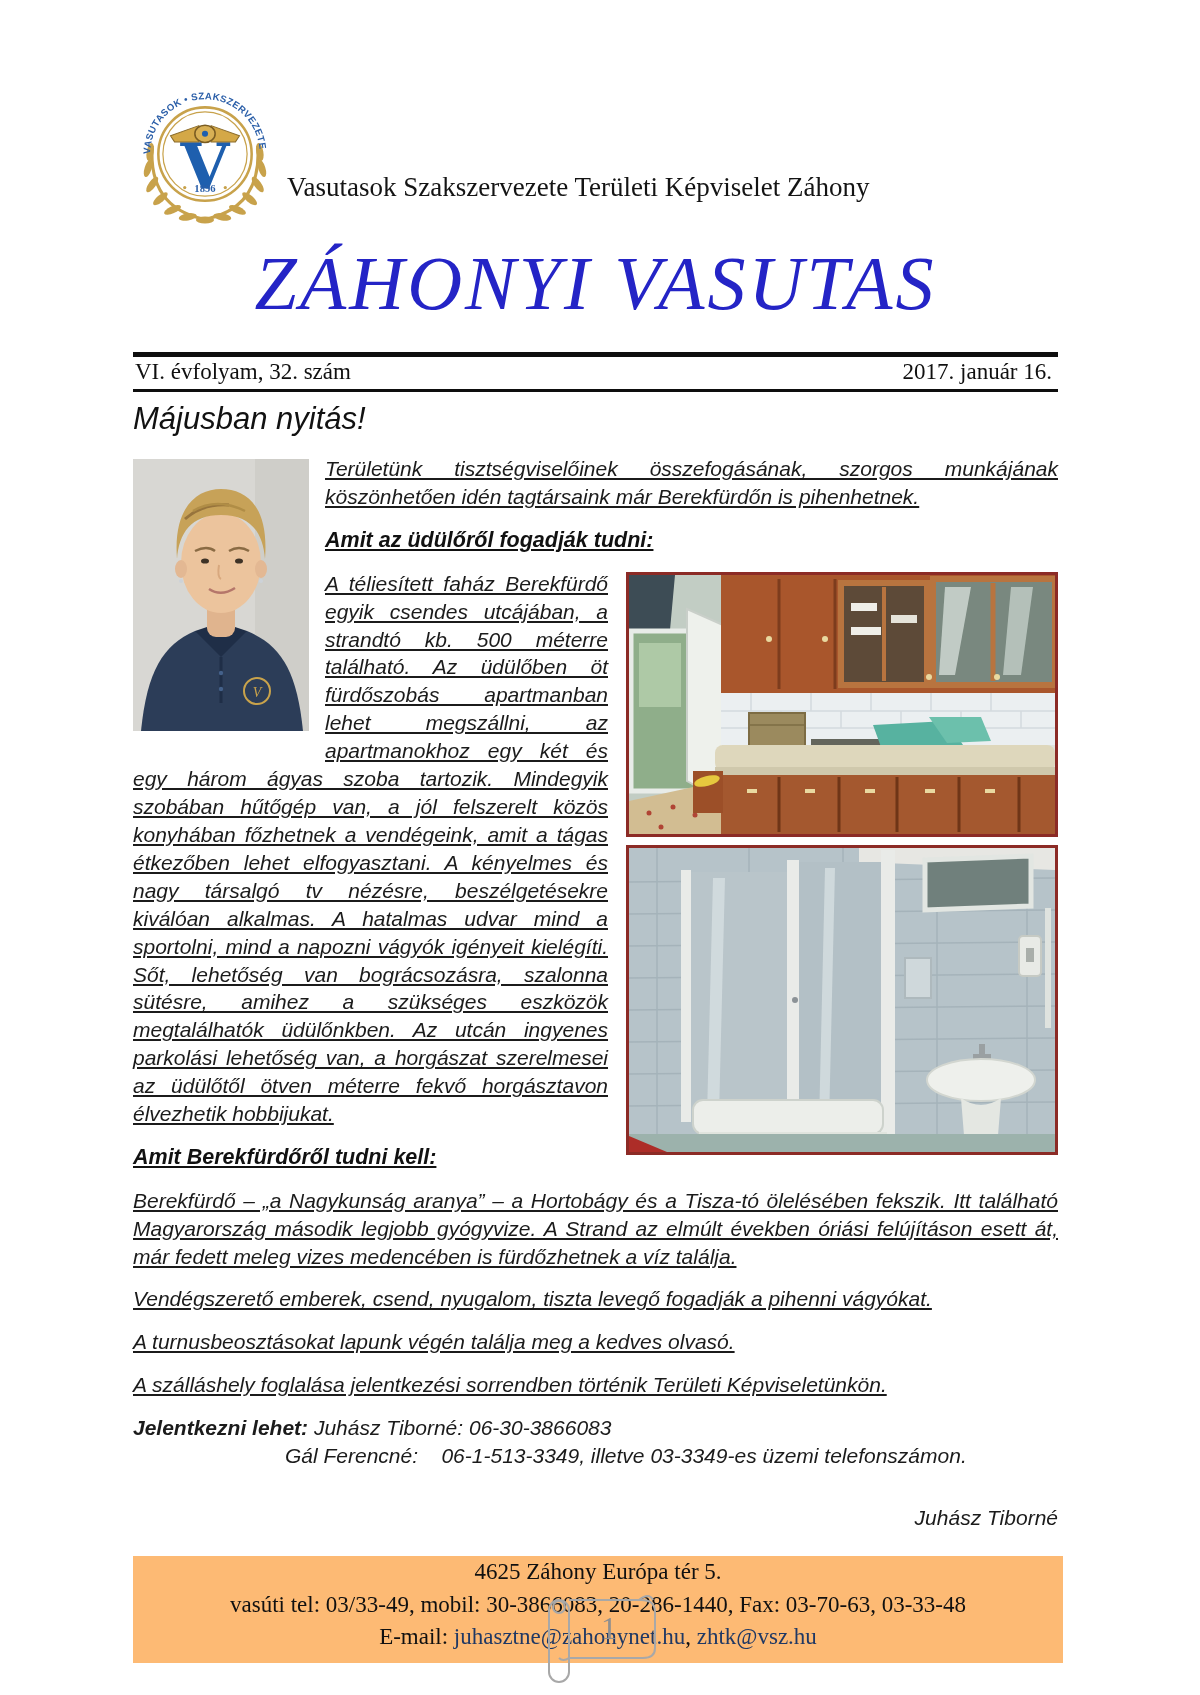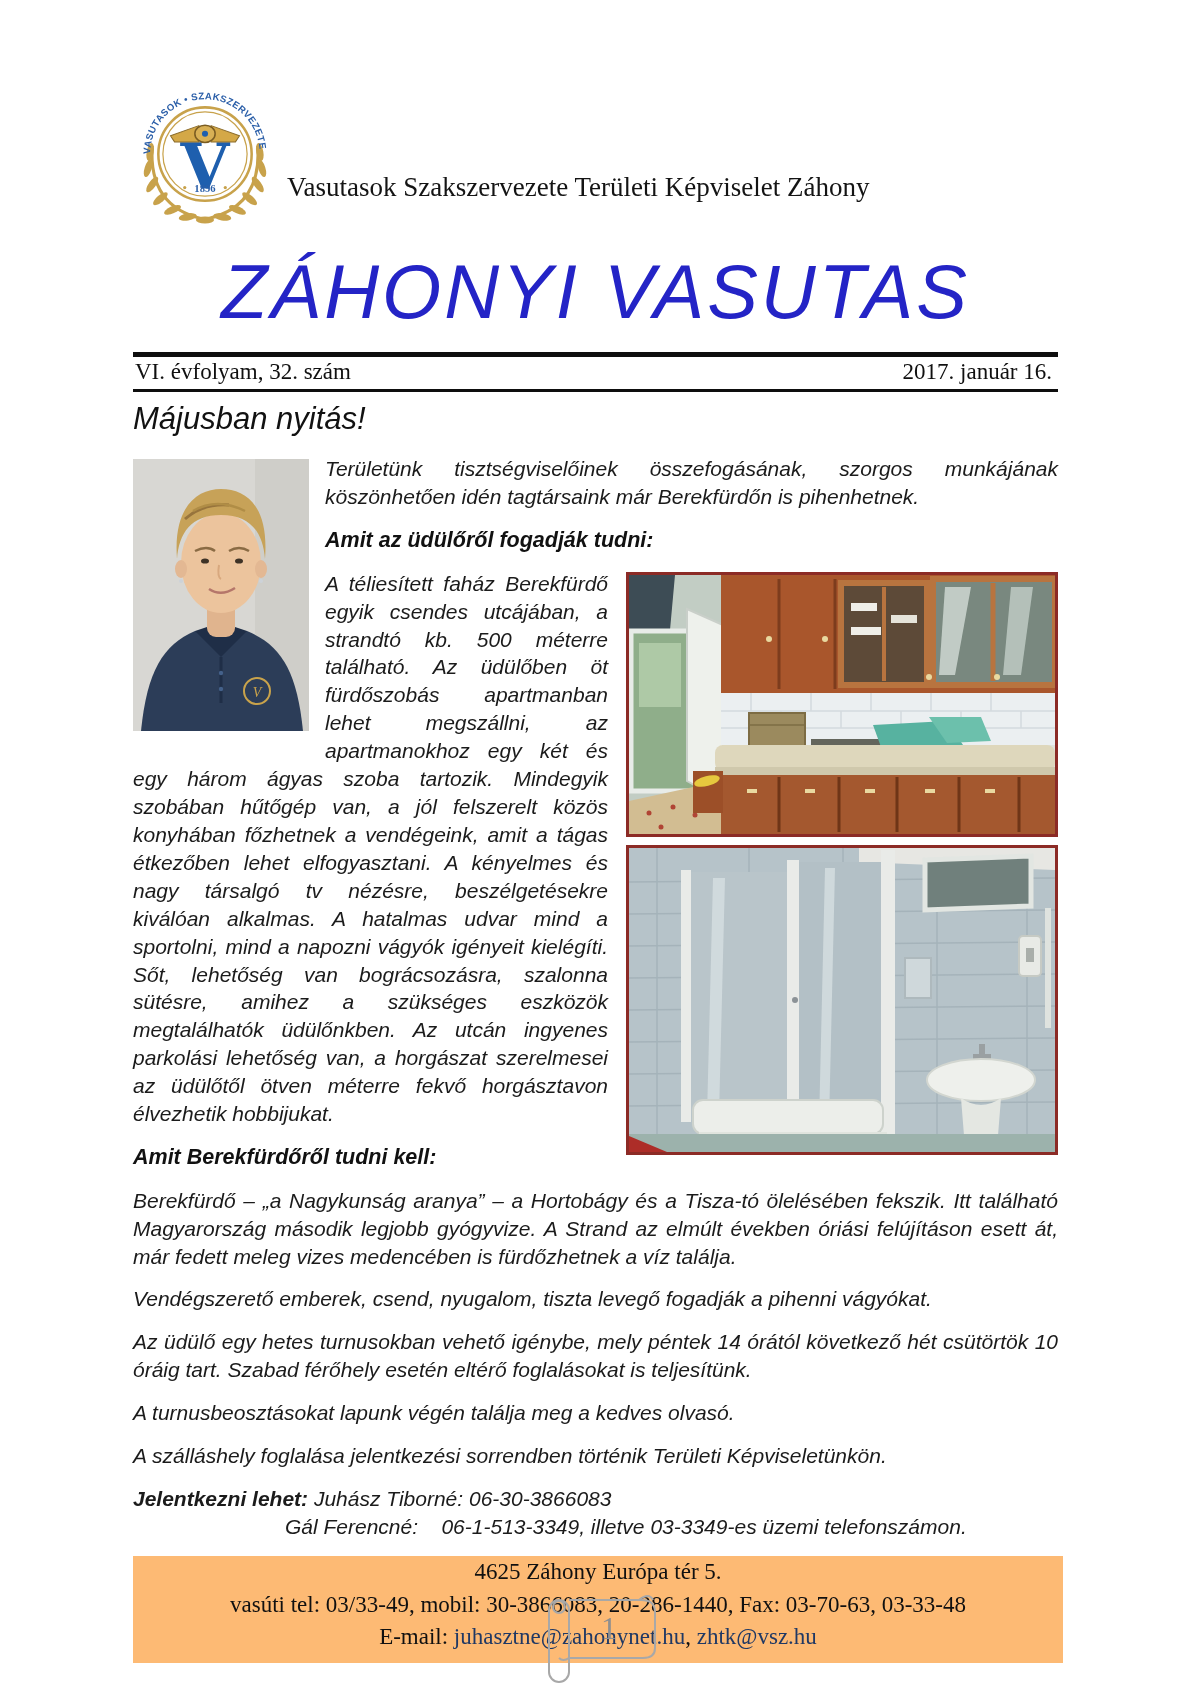--- a/index.html
+++ b/index.html
@@ -2,32 +2,32 @@
 <html lang="hu"><head>
 <meta charset="utf-8">
 <style>
   html,body{margin:0;padding:0;background:#ffffff;}
   body{width:1200px;height:1695px;position:relative;font-family:"Liberation Sans",sans-serif;color:#1b1b1b;overflow:hidden;}
   .page{position:absolute;inset:0;background:#fff;}
 
   
   .logo{position:absolute;left:136px;top:64px;width:138px;height:172px;}
   .org-line{position:absolute;left:287px;top:172px;font-family:"Liberation Serif",serif;font-size:27px;color:#141414;white-space:nowrap;}
-  .paper-title{position:absolute;left:133px;top:248px;width:925px;text-align:center;
-    font-family:Liberation Sans, sans-serif;font-style:italic;font-weight:500;font-size:76px;
+  .paper-title{position:absolute;left:133px;top:240px;width:925px;text-align:center;
+    font-family:Liberation Serif, serif;font-style:italic;font-weight:500;font-size:76px;
     color:#2424c6;letter-spacing:3px;white-space:nowrap;}
   .issue-row{position:absolute;left:133px;top:352px;width:925px;box-sizing:border-box;
     border-top:5px solid #0e0e0e;border-bottom:3px solid #0e0e0e;padding:2px 6px 4px 2px;
     display:flex;justify-content:space-between;align-items:baseline;
     font-family:"Liberation Serif",serif;font-size:23px;color:#101010;}
 
   
   .article{position:absolute;left:133px;top:398px;width:925px;font-size:21px;font-style:italic;line-height:1.33;text-align:justify;}
   .article h1{font-size:31px;font-weight:normal;font-style:italic;margin:0 0 16px 0;color:#111;text-align:left;}
-  .article p{margin:3px 0 15px 0;}
+  .article p{margin:3px 0 15px 0;text-decoration:underline;}
   .sub-heading{font-weight:bold;font-size:21.5px;color:#111;text-align:left;}
   .photo{box-sizing:border-box;border:3px solid #8c2b26;background:#cfd4cf;overflow:hidden;}
   .photo svg{display:block;width:100%;height:100%;}
   .portrait{float:left;width:176px;height:272px;margin:4px 16px 10px 0;border:none;background:#d8d7d3;}
   .kitchen{float:right;width:432px;height:265px;margin:2px 0 8px 18px;}
   .bathroom{float:right;clear:right;width:432px;height:310px;margin:0 0 12px 18px;}
   .clear-full{clear:both;}
   .contact-block{margin:0 0 15px 0;}
   .contact-label{font-weight:bold;}
   .contact-indent{padding-left:152px;}
@@ -251,21 +251,20 @@
     </div>
 
     <p>A téliesített faház Berekfürdő egyik csendes utcájában, a strandtó kb. 500 méterre található. Az üdülőben öt fürdőszobás apartmanban lehet megszállni, az apartmanokhoz egy két és egy három ágyas szoba tartozik. Mindegyik szobában hűtőgép van, a jól felszerelt közös konyhában főzhetnek a vendégeink, amit a tágas étkezőben lehet elfogyasztani. A kényelmes és nagy társalgó tv nézésre, beszélgetésekre kiválóan alkalmas. A hatalmas udvar mind a sportolni, mind a napozni vágyók igényeit kielégíti. Sőt, lehetőség van bográcsozásra, szalonna sütésre, amihez a szükséges eszközök megtalálhatók üdülőnkben. Az utcán ingyenes parkolási lehetőség van, a horgászat szerelmesei az üdülőtől ötven méterre fekvő horgásztavon élvezhetik hobbijukat.</p>
 
     <p class="sub-heading">Amit Berekfürdőről tudni kell:</p>
 
     <p>Berekfürdő – „a Nagykunság aranya” – a Hortobágy és a Tisza-tó ölelésében fekszik. Itt található Magyarország második legjobb gyógyvize. A Strand az elmúlt években óriási felújításon esett át, már fedett meleg vizes medencében is fürdőzhetnek a víz találja.</p>
 
     <p class="clear-full">Vendégszerető emberek, csend, nyugalom, tiszta levegő fogadják a pihenni vágyókat.</p>
 
-    <p>Az üdülő egy hetes turnusokban vehető igénybe, mely péntek 14 órától következő hét csütörtök 10 óráig tart. Szabad férőhely esetén eltérő foglalásokat is teljesítünk.</p>
 
     <p>A turnusbeosztásokat lapunk végén találja meg a kedves olvasó.</p>
 
     <p>A szálláshely foglalása jelentkezési sorrendben történik Területi Képviseletünkön.</p>
 
     <div class="contact-block">
       <div>
         <span class="contact-label">Jelentkezni lehet:</span>
         <span>Juhász Tiborné:</span>
         <span>06-30-3866083</span>

